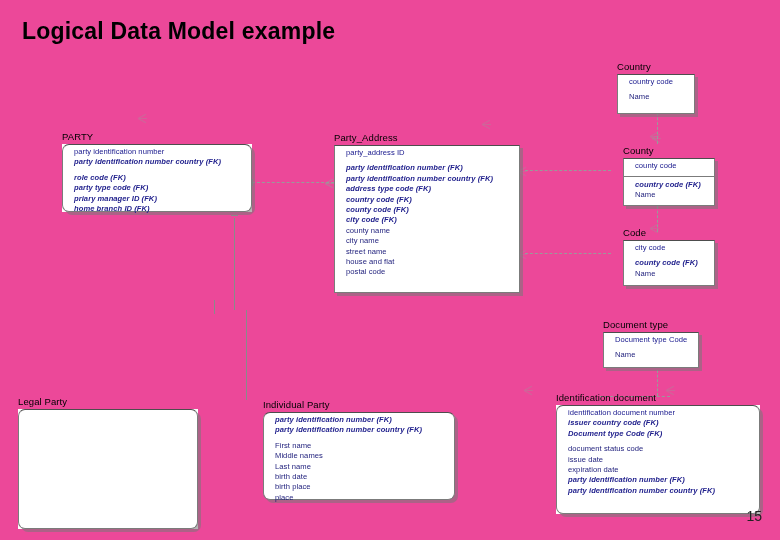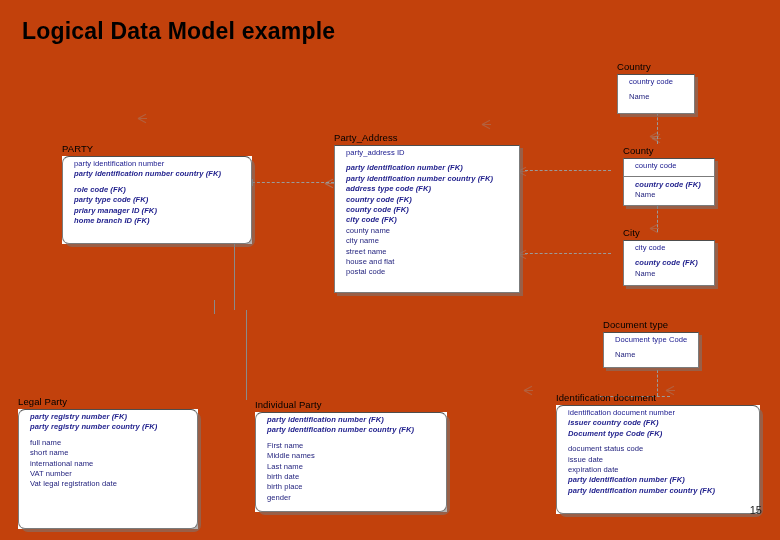--- a/index.html
+++ b/index.html
@@ -14,41 +14,41 @@
     overflow: hidden;
     font-family: "Liberation Sans", sans-serif;
     -webkit-font-smoothing: none;
   }
 
   #slide {
     position: absolute;
     left: 0; top: 0;
     width: 780px;
     height: 540px;
-    background: #c2410c;
+    background: #ec4899;
   }
 
   
   .slide-title {
     position: absolute;
     left: 22px;
     top: 18px;
     font-size: 23px;
     font-weight: bold;
     color: #000000;
     letter-spacing: 0.2px;
     white-space: nowrap;
   }
 
   
   .page-number {
     position: absolute;
     right: 18px;
-    bottom: 24px;
-    font-size: 11px;
+    bottom: 16px;
+    font-size: 14px;
     color: #222222;
   }
 
   
   .entity {
     position: absolute;
     box-sizing: border-box;
     background: #ffffff;
   }
   .entity-title {
@@ -211,21 +211,21 @@
   <div class="crow crow-faint" style="left:138px; top:112px;">
       <i></i>
     </div>
   <div class="crow crow-faint" style="left:482px; top:118px;">
       <i></i>
     </div>
   <div class="crow crow-faint" style="left:652px; top:132px;">
       <i></i>
     </div>
 
-  <div class="entity rounded" style="left:62px; top:156px; width:190px; height:88px;">
+  <div class="entity rounded" style="left:62px; top:144px; width:190px; height:68px;">
     <div class="entity-body"></div>
     <div class="entity-title">PARTY</div>
     <div class="attr-list">
       <div class="attr pk">party identification number</div>
       <div class="attr fk">party identification number country (FK)</div>
       <div class="attr spacer"></div>
       <div class="attr fk">role code (FK)</div>
       <div class="attr fk">party type code (FK)</div>
       <div class="attr fk">priary manager ID (FK)</div>
       <div class="attr fk">home branch ID (FK)</div>
@@ -270,21 +270,21 @@
     </div>
     <div class="pk-divider" style="top:18px;"></div>
     <div class="attr-list" style="top:19px;">
       <div class="attr fk">country code (FK)</div>
       <div class="attr plain">Name</div>
     </div>
   </div>
 
   <div class="entity" style="left:623px; top:240px; width:92px; height:46px;">
     <div class="entity-body"></div>
-    <div class="entity-title">City</div>
+    <div class="entity-title">Code</div>
     <div class="attr-list">
       <div class="attr pk">city code</div>
       <div class="attr spacer"></div>
       <div class="attr fk">county code (FK)</div>
       <div class="attr plain">Name</div>
     </div>
   </div>
 
   <div class="entity" style="left:603px; top:332px; width:96px; height:36px;">
     <div class="entity-body"></div>
@@ -292,45 +292,35 @@
     <div class="attr-list">
       <div class="attr pk">Document type Code</div>
       <div class="attr spacer"></div>
       <div class="attr plain">Name</div>
     </div>
   </div>
 
   <div class="entity rounded" style="left:18px; top:409px; width:180px; height:120px;">
     <div class="entity-body"></div>
     <div class="entity-title">Legal Party</div>
-    <div class="attr-list">
-      <div class="attr fk">party registry number (FK)</div>
-      <div class="attr fk">party registry number country (FK)</div>
-      <div class="attr spacer"></div>
-      <div class="attr plain">full name</div>
-      <div class="attr plain">short name</div>
-      <div class="attr plain">international name</div>
-      <div class="attr plain">VAT number</div>
-      <div class="attr plain">Vat legal registration date</div>
-    </div>
-  </div>
-
-  <div class="entity rounded" style="left:255px; top:412px; width:192px; height:100px;">
+  </div>
+
+  <div class="entity rounded" style="left:263px; top:412px; width:192px; height:88px;border-radius:30px;">
     <div class="entity-body"></div>
     <div class="entity-title">Individual Party</div>
     <div class="attr-list">
       <div class="attr fk">party identification number (FK)</div>
       <div class="attr fk">party identification number country (FK)</div>
       <div class="attr spacer"></div>
       <div class="attr plain">First name</div>
       <div class="attr plain">Middle names</div>
       <div class="attr plain">Last name</div>
       <div class="attr plain">birth date</div>
       <div class="attr plain">birth place</div>
-      <div class="attr plain">gender</div>
+      <div class="attr plain">place</div>
     </div>
   </div>
 
   <div class="entity rounded" style="left:556px; top:405px; width:204px; height:109px;">
     <div class="entity-body"></div>
     <div class="entity-title">Identification document</div>
     <div class="attr-list">
       <div class="attr pk">identification document number</div>
       <div class="attr fk">issuer country code (FK)</div>
       <div class="attr fk">Document type Code (FK)</div>

